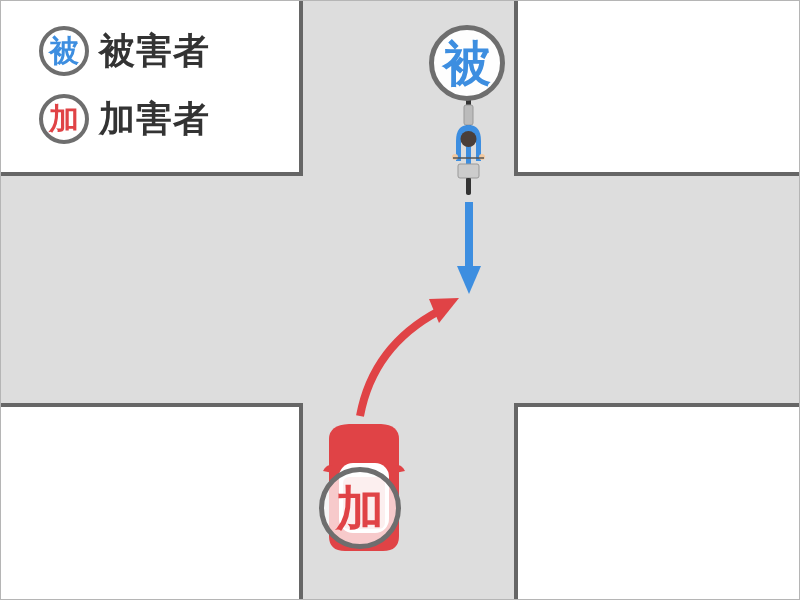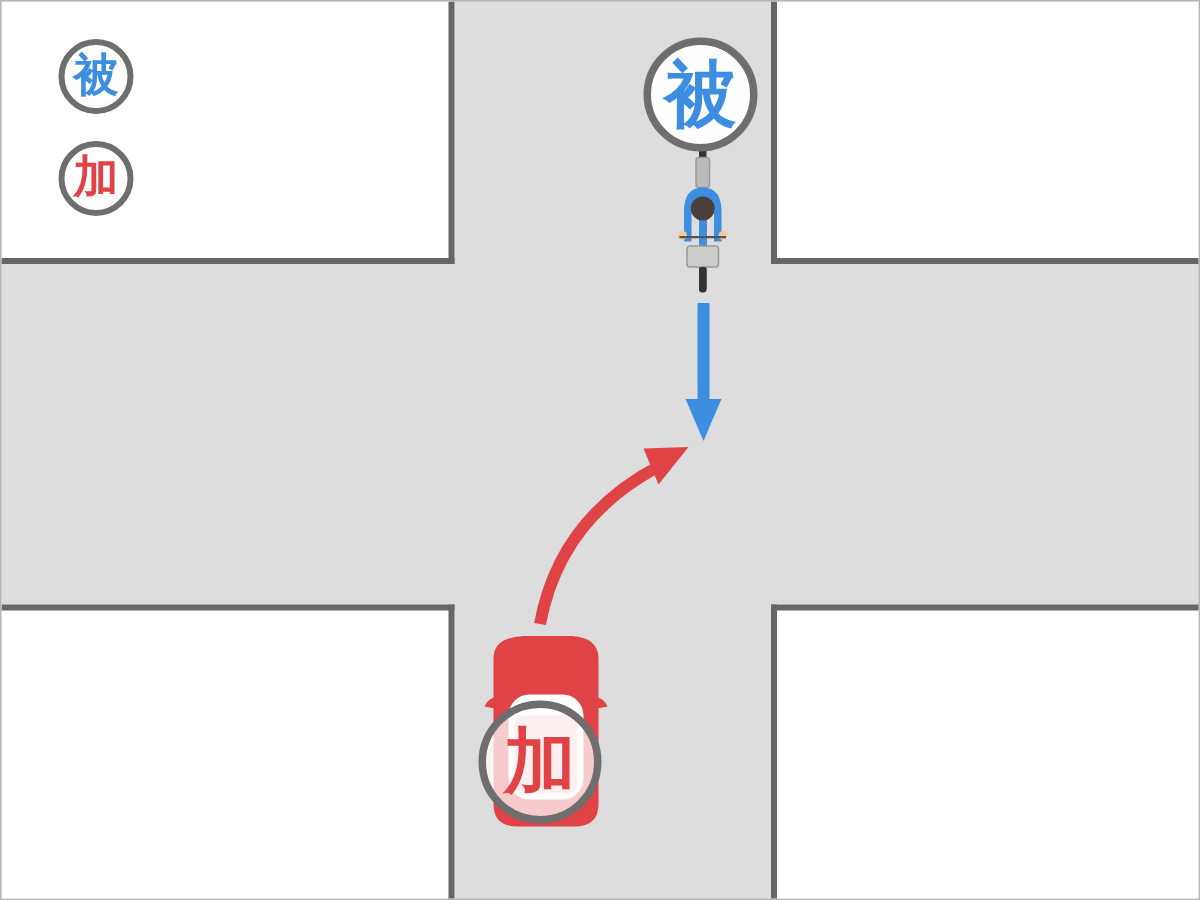--- a/index.html
+++ b/index.html
@@ -29,23 +29,25 @@
 
 <div class="stage">
   <div class="block b-tl"></div>
   <div class="block b-tr"></div>
   <div class="block b-bl"></div>
   <div class="block b-br"></div>
 
   <div class="legend">
     <div class="legend-row">
       <div class="badge victim">被</div>
+      <span class="legend-label">被害者</span>
     </div>
     <div class="legend-row">
       <div class="badge offender">加</div>
+      <span class="legend-label">加害者</span>
     </div>
   </div>
 
   <svg class="svg-layer" width="800" height="600" viewBox="0 0 800 600">
 
     <g>
       <rect x="465" y="94" width="5" height="100" rx="2" fill="#333"></rect>
       <rect x="463" y="104" width="9" height="20" rx="2" fill="#bbb" stroke="#999" stroke-width="1"></rect>
       <path d="M455 160 L455 140 Q455 124 467.5 124 Q480 124 480 140 L480 160 L475 160 L475 142 Q475 132 467.5 132 Q460 132 460 142 L460 160 Z" fill="#3d8ee0"></path>
       <rect x="465" y="138" width="5" height="30" fill="#3d8ee0"></rect>

